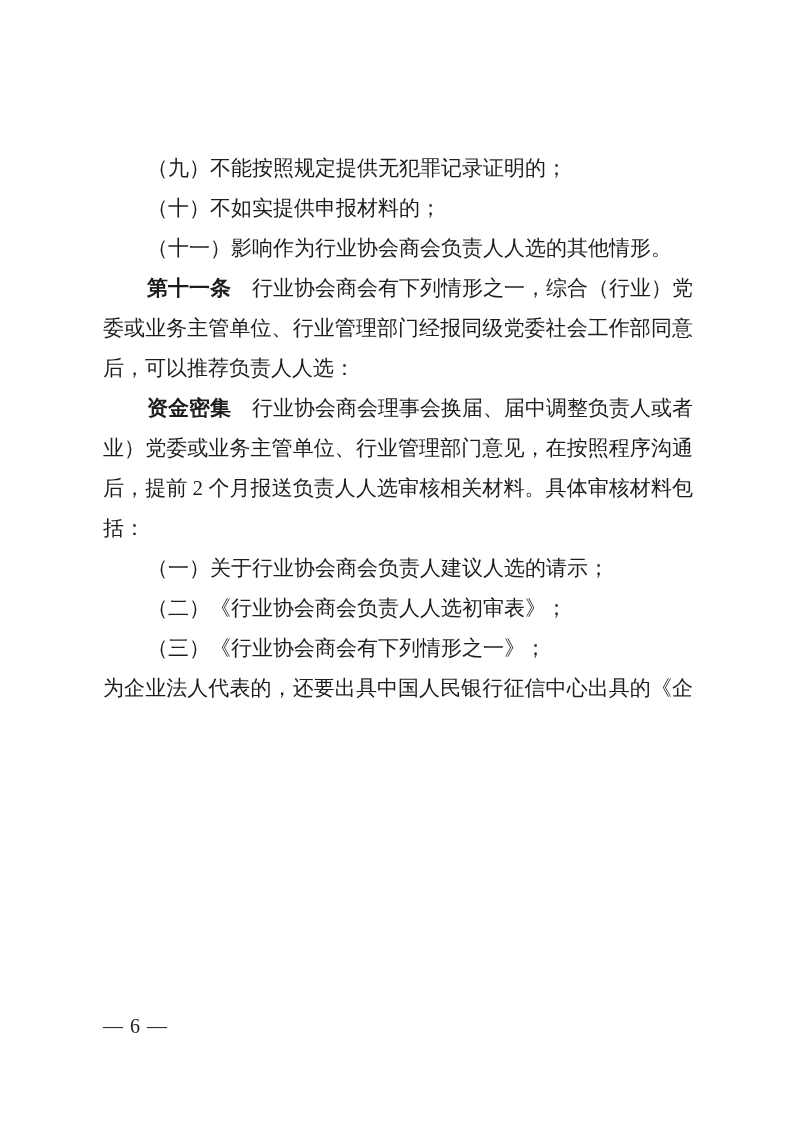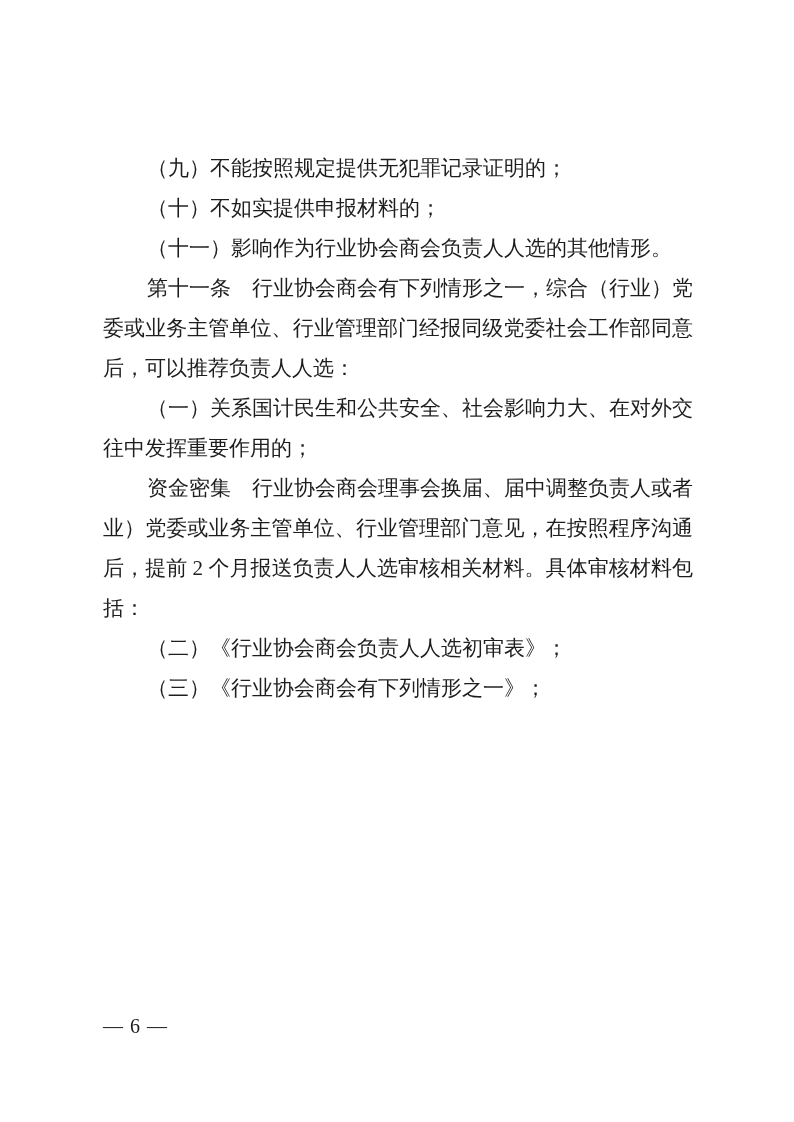--- a/index.html
+++ b/index.html
@@ -24,21 +24,21 @@
     line-height: 40px;
     height: 40px;
     white-space: normal;
     text-align: left;
   }
   .line.indent { text-indent: 44px; }
   .line.justify {
     text-align: justify;
     text-align-last: justify;
   }
-  .line b.article-no { font-weight: 400; }
+  .line b.article-no { font-weight: 700; }
   .page-footer {
     position: absolute;
     left: 103px;
     top: 1012px;
     font-size: 20px;
     line-height: 28px;
     letter-spacing: 1px;
     color: #1d1d1d;
   }
 </style>
@@ -55,36 +55,36 @@
       </div>
       <div class="para">
         <div class="line indent">（十一）影响作为行业协会商会负责人人选的其他情形。</div>
       </div>
       <div class="para">
         <div class="line indent justify"><b class="article-no">第十一条</b>　行业协会商会有下列情形之一，综合（行业）党</div>
         <div class="line justify">委或业务主管单位、行业管理部门经报同级党委社会工作部同意</div>
         <div class="line">后，可以推荐负责人人选：</div>
       </div>
       <div class="para">
-        <div class="line indent justify">（一）关系国计民生和公共安全、社会影响力大、在对外交</div>
-        <div class="line">往中发挥重要作用的；</div>
-      </div>
-      <div class="para">
       </div>
       <div class="para">
         <div class="line indent justify"><b class="article-no">资金密集</b>　行业协会商会理事会换届、届中调整负责人或者</div>
         <div class="line justify">业）党委或业务主管单位、行业管理部门意见，在按照程序沟通</div>
         <div class="line justify">后，提前 2 个月报送负责人人选审核相关材料。具体审核材料包</div>
         <div class="line">括：</div>
       </div>
       <div class="para">
+        <div class="line indent">（一）关于行业协会商会负责人建议人选的请示；</div>
+      </div>
+      <div class="para">
         <div class="line indent">（二）《行业协会商会负责人人选初审表》；</div>
       </div>
       <div class="para">
         <div class="line indent">（三）《行业协会商会有下列情形之一》；</div>
       </div>
       <div class="para">
+        <div class="line justify">为企业法人代表的，还要出具中国人民银行征信中心出具的《企</div>
       </div>
     </div>
   <div class="page-footer">
     <span>— 6 —</span>
   </div>
 </div>
 
 </body></html>

